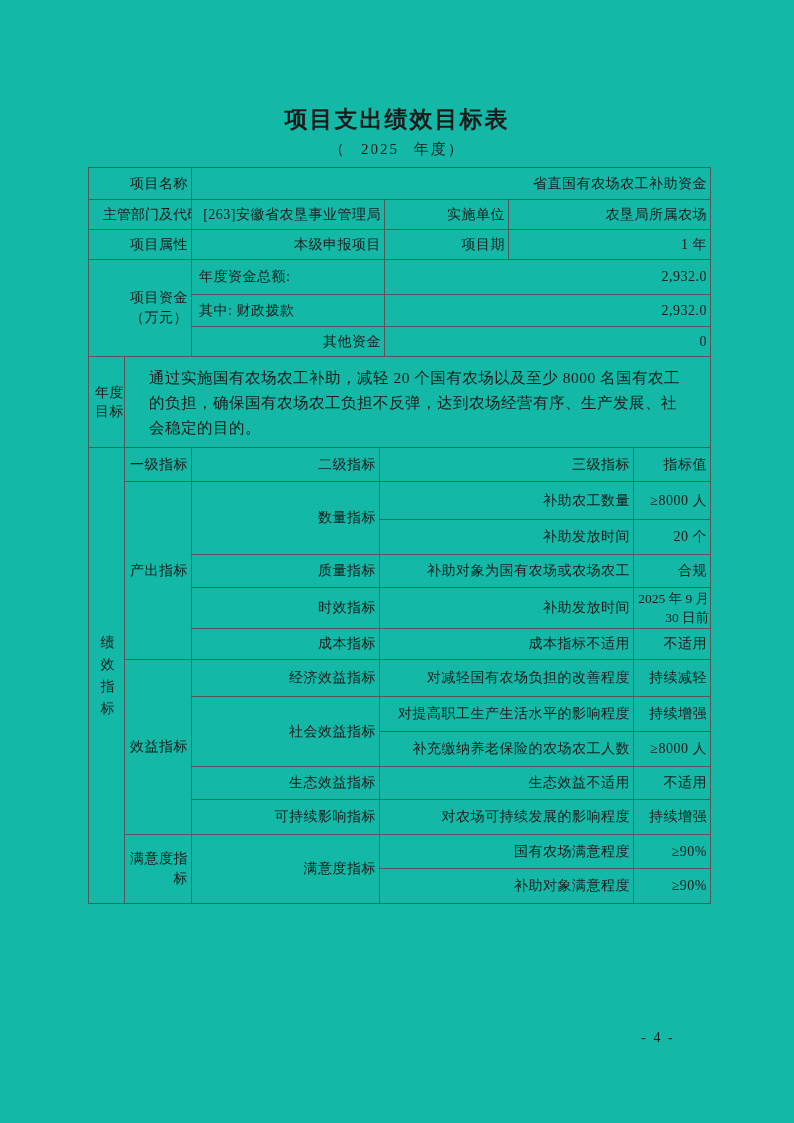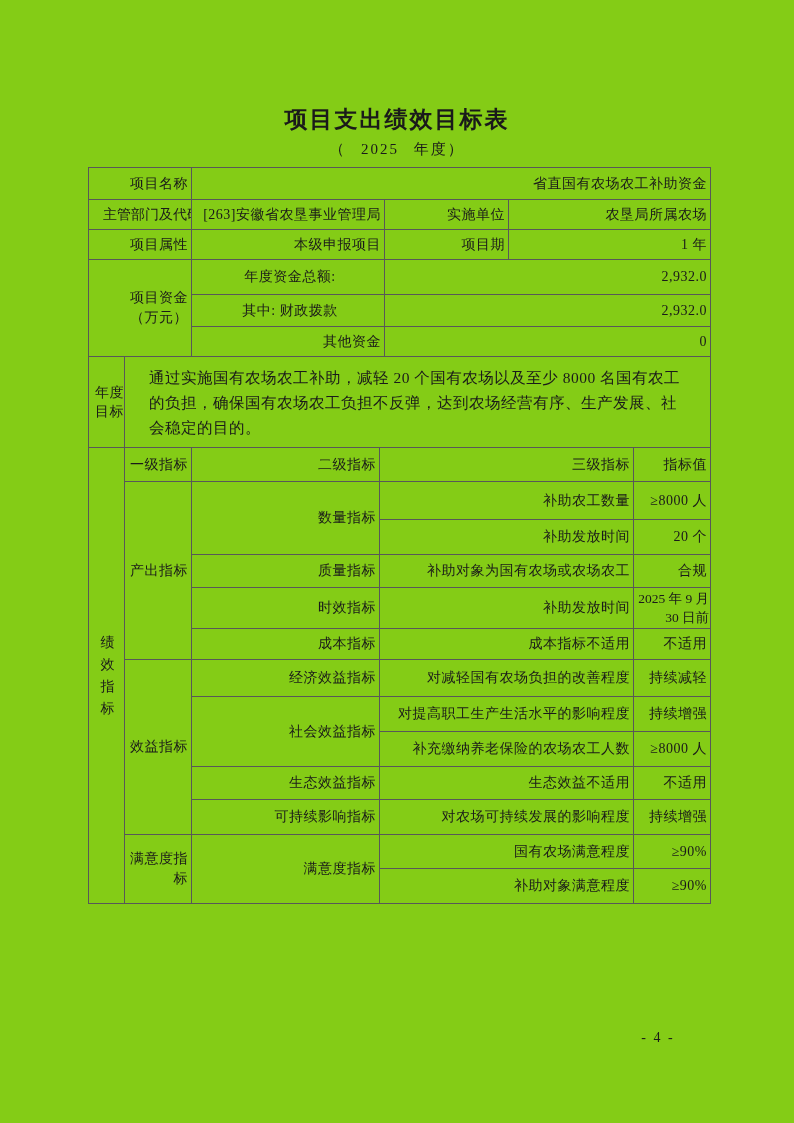--- a/index.html
+++ b/index.html
@@ -9,21 +9,21 @@
     width: 794px;
     height: 1123px;
     font-family: "Liberation Serif", "DejaVu Serif", serif;
     color: #1a1a1a;
   }
   .page {
     position: relative;
     width: 794px;
     height: 1123px;
     overflow: hidden;
-    background: #84cc16;
+    background: #14b8a6;
   }
   .doc-title {
     padding-top: 104px;
     text-align: center;
     font-size: 23px;
     font-weight: bold;
     letter-spacing: 2px;
     line-height: 32px;
   }
   .doc-subtitle {
@@ -47,21 +47,21 @@
   td {
     border: 1px solid #585858;
     text-align: right;
     vertical-align: middle;
     font-size: 14px;
     letter-spacing: 0.5px;
     padding: 2px 3px;
     line-height: 20px;
     overflow: hidden;
   }
-  td.left { text-align: center; padding-left: 7px; }
+  td.left { text-align: left; padding-left: 7px; }
   td.nowrap { white-space: nowrap; letter-spacing: 0; padding-left: 14px; padding-right: 1px; }
   td.pre { white-space: pre-line; }
   td.goal-text {
     text-align: left;
     padding: 6px 24px;
     font-size: 15.5px;
     line-height: 25px;
     letter-spacing: 0.5px;
     vertical-align: middle;
   }

